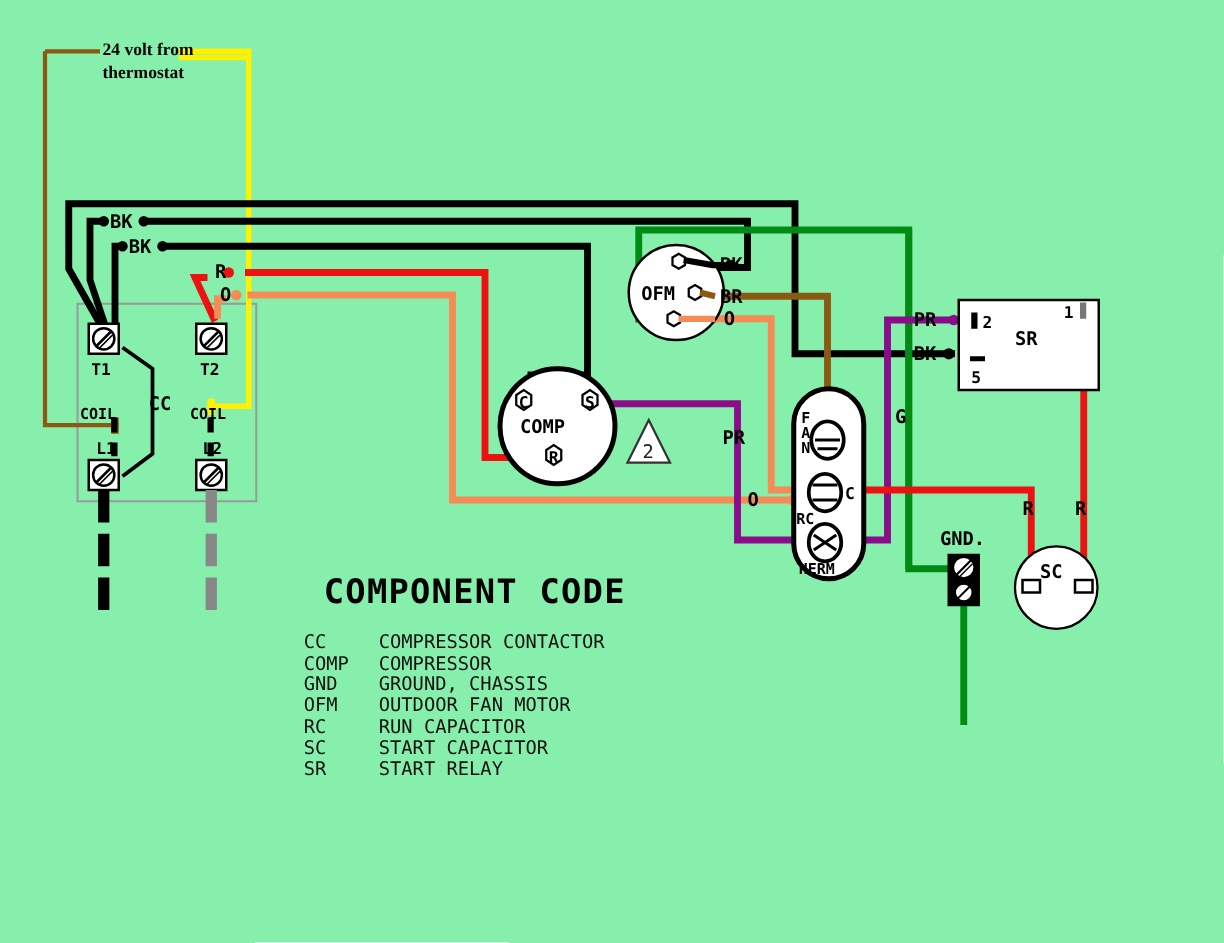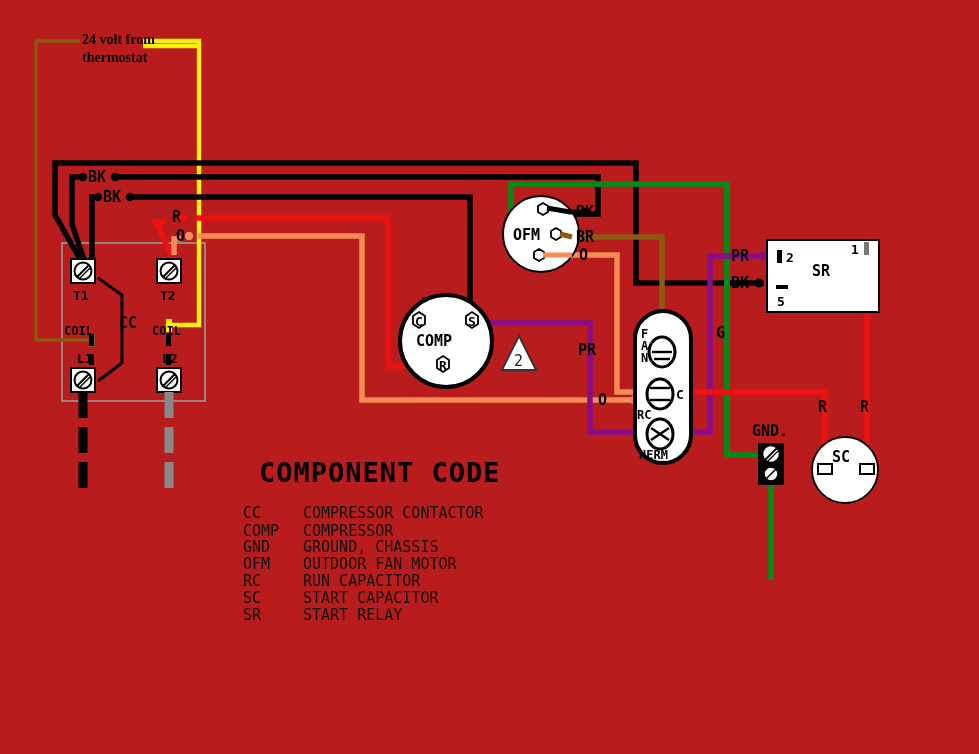--- a/index.html
+++ b/index.html
@@ -8,21 +8,21 @@
     padding: 0;
     background: #ffffff;
   }
   body {
     font-family: "Liberation Sans", sans-serif;
   }
   #stage {
     position: relative;
     width: 979px;
     height: 754px;
-    background: #b91c1c;
+    background: #86efac;
     overflow: hidden;
   }
   svg#diagram {
     position: absolute;
     left: 0;
     top: 0;
     width: 979px;
     height: 754px;
     display: block;
   }

